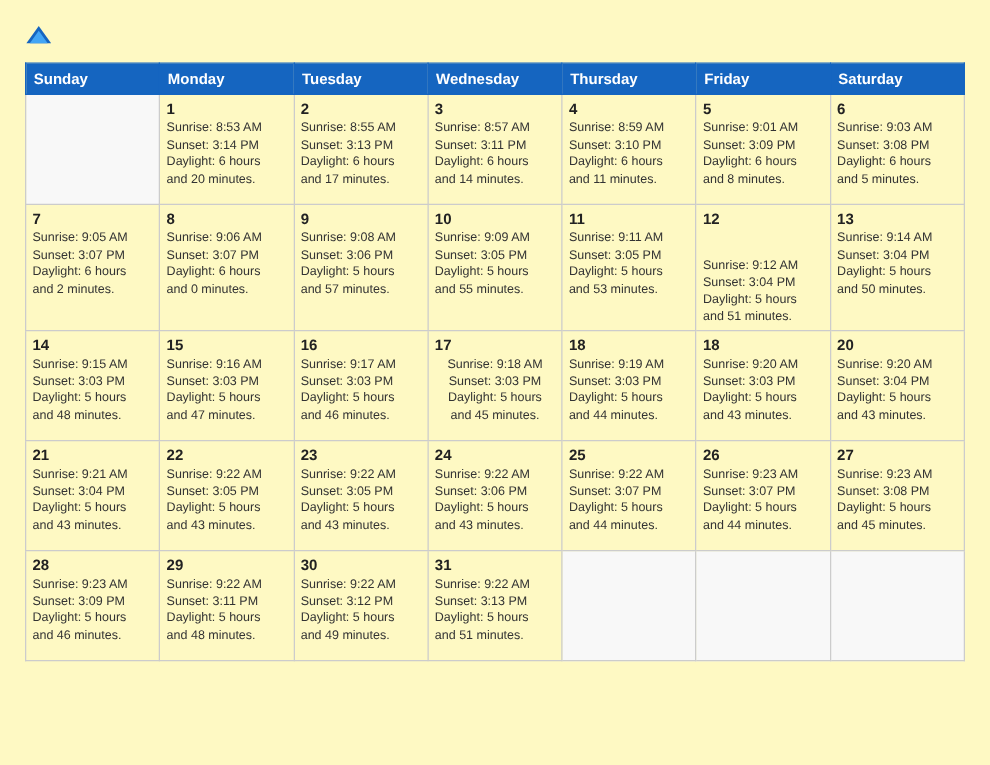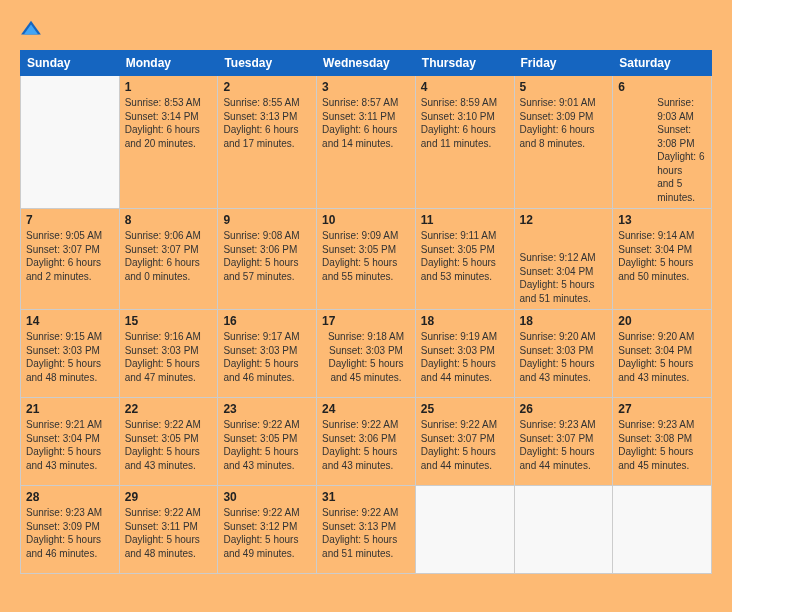--- a/index.html
+++ b/index.html
@@ -4,24 +4,24 @@
   <style>
     * { box-sizing: border-box; margin: 0; padding: 0; }
     body {
       font-family: Arial, sans-serif;
       background: #fff;
       width: 792px;
       height: 612px;
       overflow: hidden;
     }
     .page {
-      width: 732px;
+      width: 792px;
       height: 612px;
       padding: 18px 20px 10px 20px;
-      background: #fdba74;
+      background: #fef9c3;
     }
     .header {
       display: flex;
       justify-content: space-between;
       align-items: flex-start;
       margin-bottom: 10px;
     }
     .logo {
       display: flex;
       align-items: center;
@@ -164,21 +164,21 @@
           </td>
           <td>
             <span class="day-num">5</span>
             <div class="day-info" style="white-space: pre-line;">Sunrise: 9:01 AM
 Sunset: 3:09 PM
 Daylight: 6 hours
 and 8 minutes.</div>
           </td>
           <td>
             <span class="day-num">6</span>
-            <div class="day-info" style="white-space: pre-line; margin-left: 39px;">Sunrise: 9:03 AM
+            <div class="day-info" style="white-space: pre-line;">Sunrise: 9:03 AM
 Sunset: 3:08 PM
 Daylight: 6 hours
 and 5 minutes.</div>
           </td>
         </tr>
         <tr>
           <td>
             <span class="day-num">7</span>
             <div class="day-info" style="white-space: pre-line;">Sunrise: 9:05 AM
 Sunset: 3:07 PM

